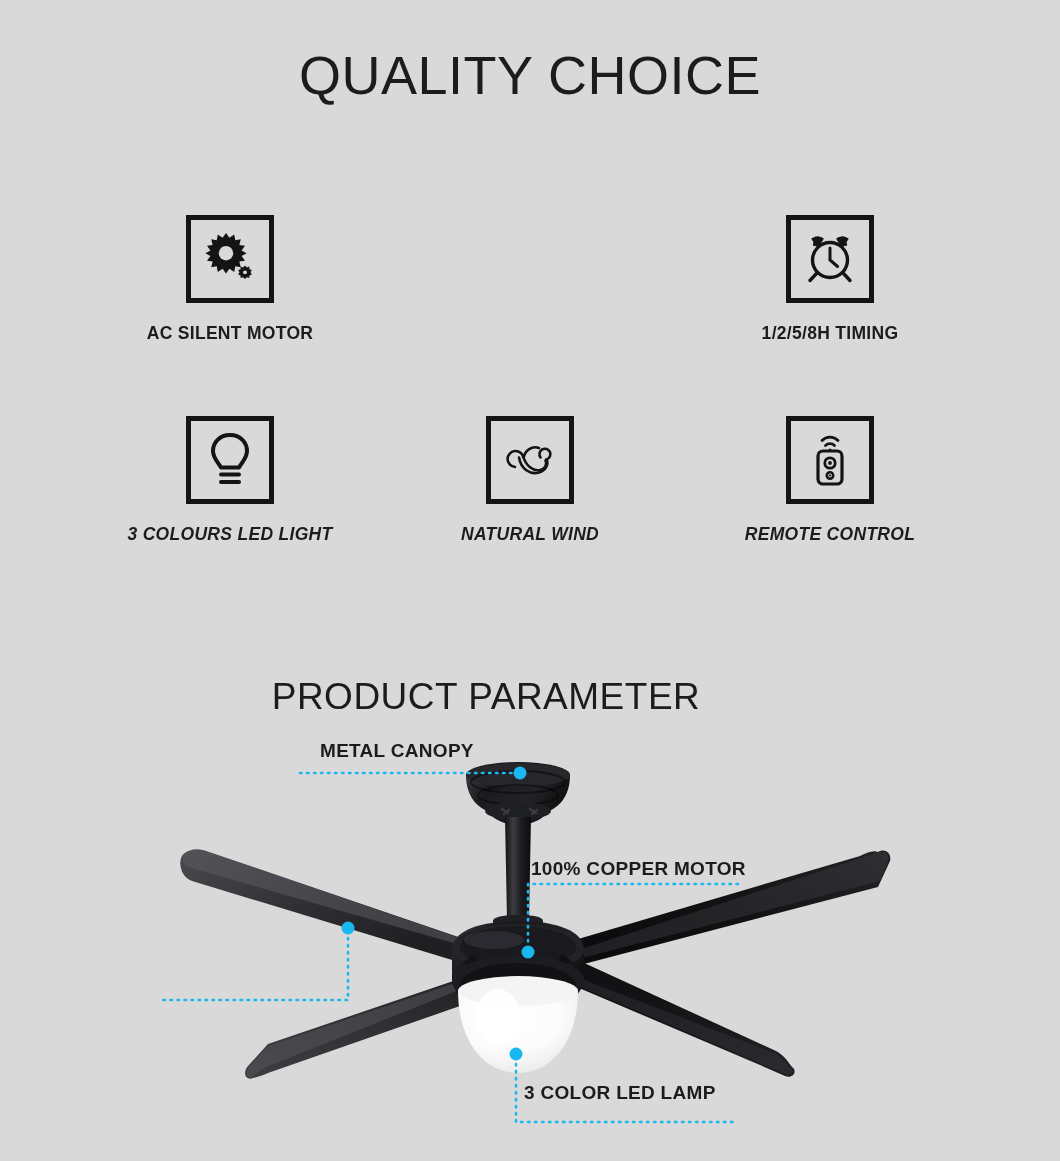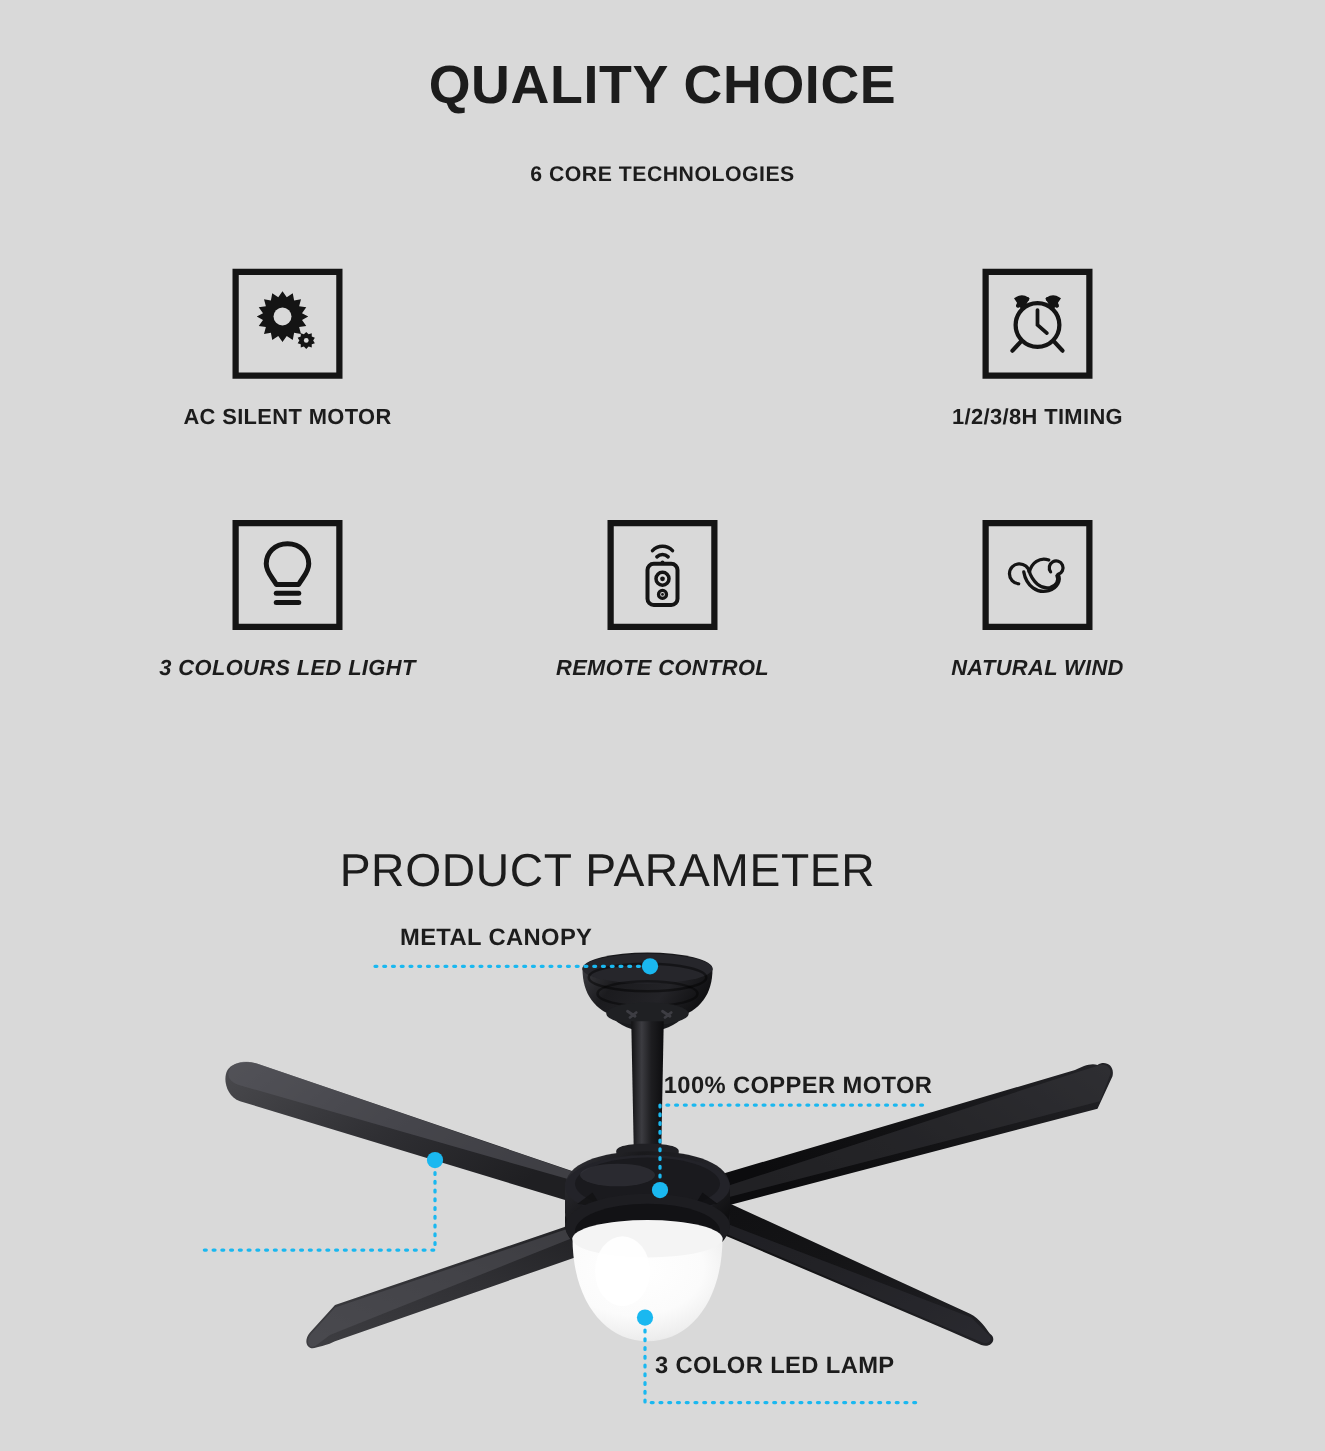--- a/index.html
+++ b/index.html
@@ -13,22 +13,22 @@
     position: relative;
   }
 
   .page { position: relative; width: 1060px; height: 1161px; }
 
   
   .title-main {
     position: absolute;
     top: 44px; left: 0; width: 1060px;
     text-align: center;
-    font-size: 43px;
-    font-weight: 700;
+    font-size: 54px;
+    font-weight: 400;
     letter-spacing: 0.5px;
     color: #1c1c1c;
   }
   .subtitle {
     position: absolute;
     top: 130px; left: 0; width: 1060px;
     text-align: center;
     font-size: 17px;
     font-weight: 700;
     letter-spacing: 0.4px;
@@ -107,21 +107,20 @@
 
   .leader { position: absolute; pointer-events: none; }
   .leader svg { display: block; overflow: visible; }
 </style>
 </head>
 <body>
 
 <div class="page">
 
   <div class="title-main">QUALITY CHOICE</div>
-  <div class="subtitle">6 CORE TECHNOLOGIES</div>
 
   <div class="features">
 
     <div class="feat-row row1">
 
       <div class="feature">
         <div class="feat-box">
           <span>
             <svg width="60" height="60" viewBox="0 0 60 60">
               <g fill="#141414">
@@ -156,21 +155,21 @@
                 <circle cx="31" cy="32" r="17.5"></circle>
 
                 <path d="M31,20 L31,32 L38.5,38.5" stroke-width="3"></path>
 
                 <path d="M17.5,45.5 L11,52.5"></path>
                 <path d="M44.5,45.5 L51,52.5"></path>
               </g>
             </svg>
           </span>
         </div>
-        <div class="feat-label">1/2/3/8H TIMING</div>
+        <div class="feat-label">1/2/5/8H TIMING</div>
       </div>
 
 
     </div>
 
     <div class="feat-row row2">
 
       <div class="feature">
         <div class="feat-box">
           <span>
@@ -182,58 +181,58 @@
               </g>
             </svg>
           </span>
         </div>
         <div class="feat-label">3 COLOURS LED LIGHT</div>
       </div>
 
       <div class="feature">
         <div class="feat-box">
           <span>
+            <svg width="62" height="50" viewBox="0 0 62 50">
+              <g fill="none" stroke="#141414" stroke-width="2.6" stroke-linecap="round">
+
+                <path d="M16,32 a8,8 0 1 1 8.5,-9 C26,15 33,10.5 40,13"></path>
+
+                <path d="M20,22.5 C22,34 31,40 40,37.5 C47,35.5 50,29 47.5,24.5"></path>
+                <path d="M24,21 C27,31 34,36.5 41,35 C46,33.8 48.5,29.5 46.5,25.5"></path>
+
+                <path d="M47.5,24.5 a5.5,5.5 0 1 0 -6,-2"></path>
+              </g>
+            </svg>
+          </span>
+        </div>
+        <div class="feat-label">NATURAL WIND</div>
+      </div>
+
+      <div class="feature">
+        <div class="feat-box">
+          <span>
             <svg width="54" height="62" viewBox="0 0 54 62">
               <g fill="none" stroke="#141414" stroke-width="3" stroke-linecap="round">
 
                 <path d="M19,11.5 a11,11 0 0 1 16,0" stroke-width="2.8"></path>
                 <path d="M22.5,16.5 a6.5,6.5 0 0 1 9,0" stroke-width="2.8"></path>
                 <circle cx="27" cy="21" r="1.6" fill="#141414" stroke="none"></circle>
 
                 <rect x="15" y="22" width="24" height="33" rx="5" stroke-width="3.2"></rect>
 
                 <circle cx="27" cy="34" r="5.2" stroke-width="2.8"></circle>
                 <circle cx="27" cy="34" r="1.9" fill="#141414" stroke="none"></circle>
 
                 <circle cx="27" cy="46.5" r="3.2" stroke-width="2.6"></circle>
                 <circle cx="27" cy="46.5" r="1.1" fill="#141414" stroke="none"></circle>
               </g>
             </svg>
           </span>
         </div>
         <div class="feat-label">REMOTE CONTROL</div>
-      </div>
-
-      <div class="feature">
-        <div class="feat-box">
-          <span>
-            <svg width="62" height="50" viewBox="0 0 62 50">
-              <g fill="none" stroke="#141414" stroke-width="2.6" stroke-linecap="round">
-
-                <path d="M16,32 a8,8 0 1 1 8.5,-9 C26,15 33,10.5 40,13"></path>
-
-                <path d="M20,22.5 C22,34 31,40 40,37.5 C47,35.5 50,29 47.5,24.5"></path>
-                <path d="M24,21 C27,31 34,36.5 41,35 C46,33.8 48.5,29.5 46.5,25.5"></path>
-
-                <path d="M47.5,24.5 a5.5,5.5 0 1 0 -6,-2"></path>
-              </g>
-            </svg>
-          </span>
-        </div>
-        <div class="feat-label">NATURAL WIND</div>
       </div>
 
     </div>
   </div>
 
   <div class="title-section">PRODUCT PARAMETER</div>
 
   <div class="product">
     <svg width="1060" height="426" viewBox="0 0 1060 426">
       <defs>

